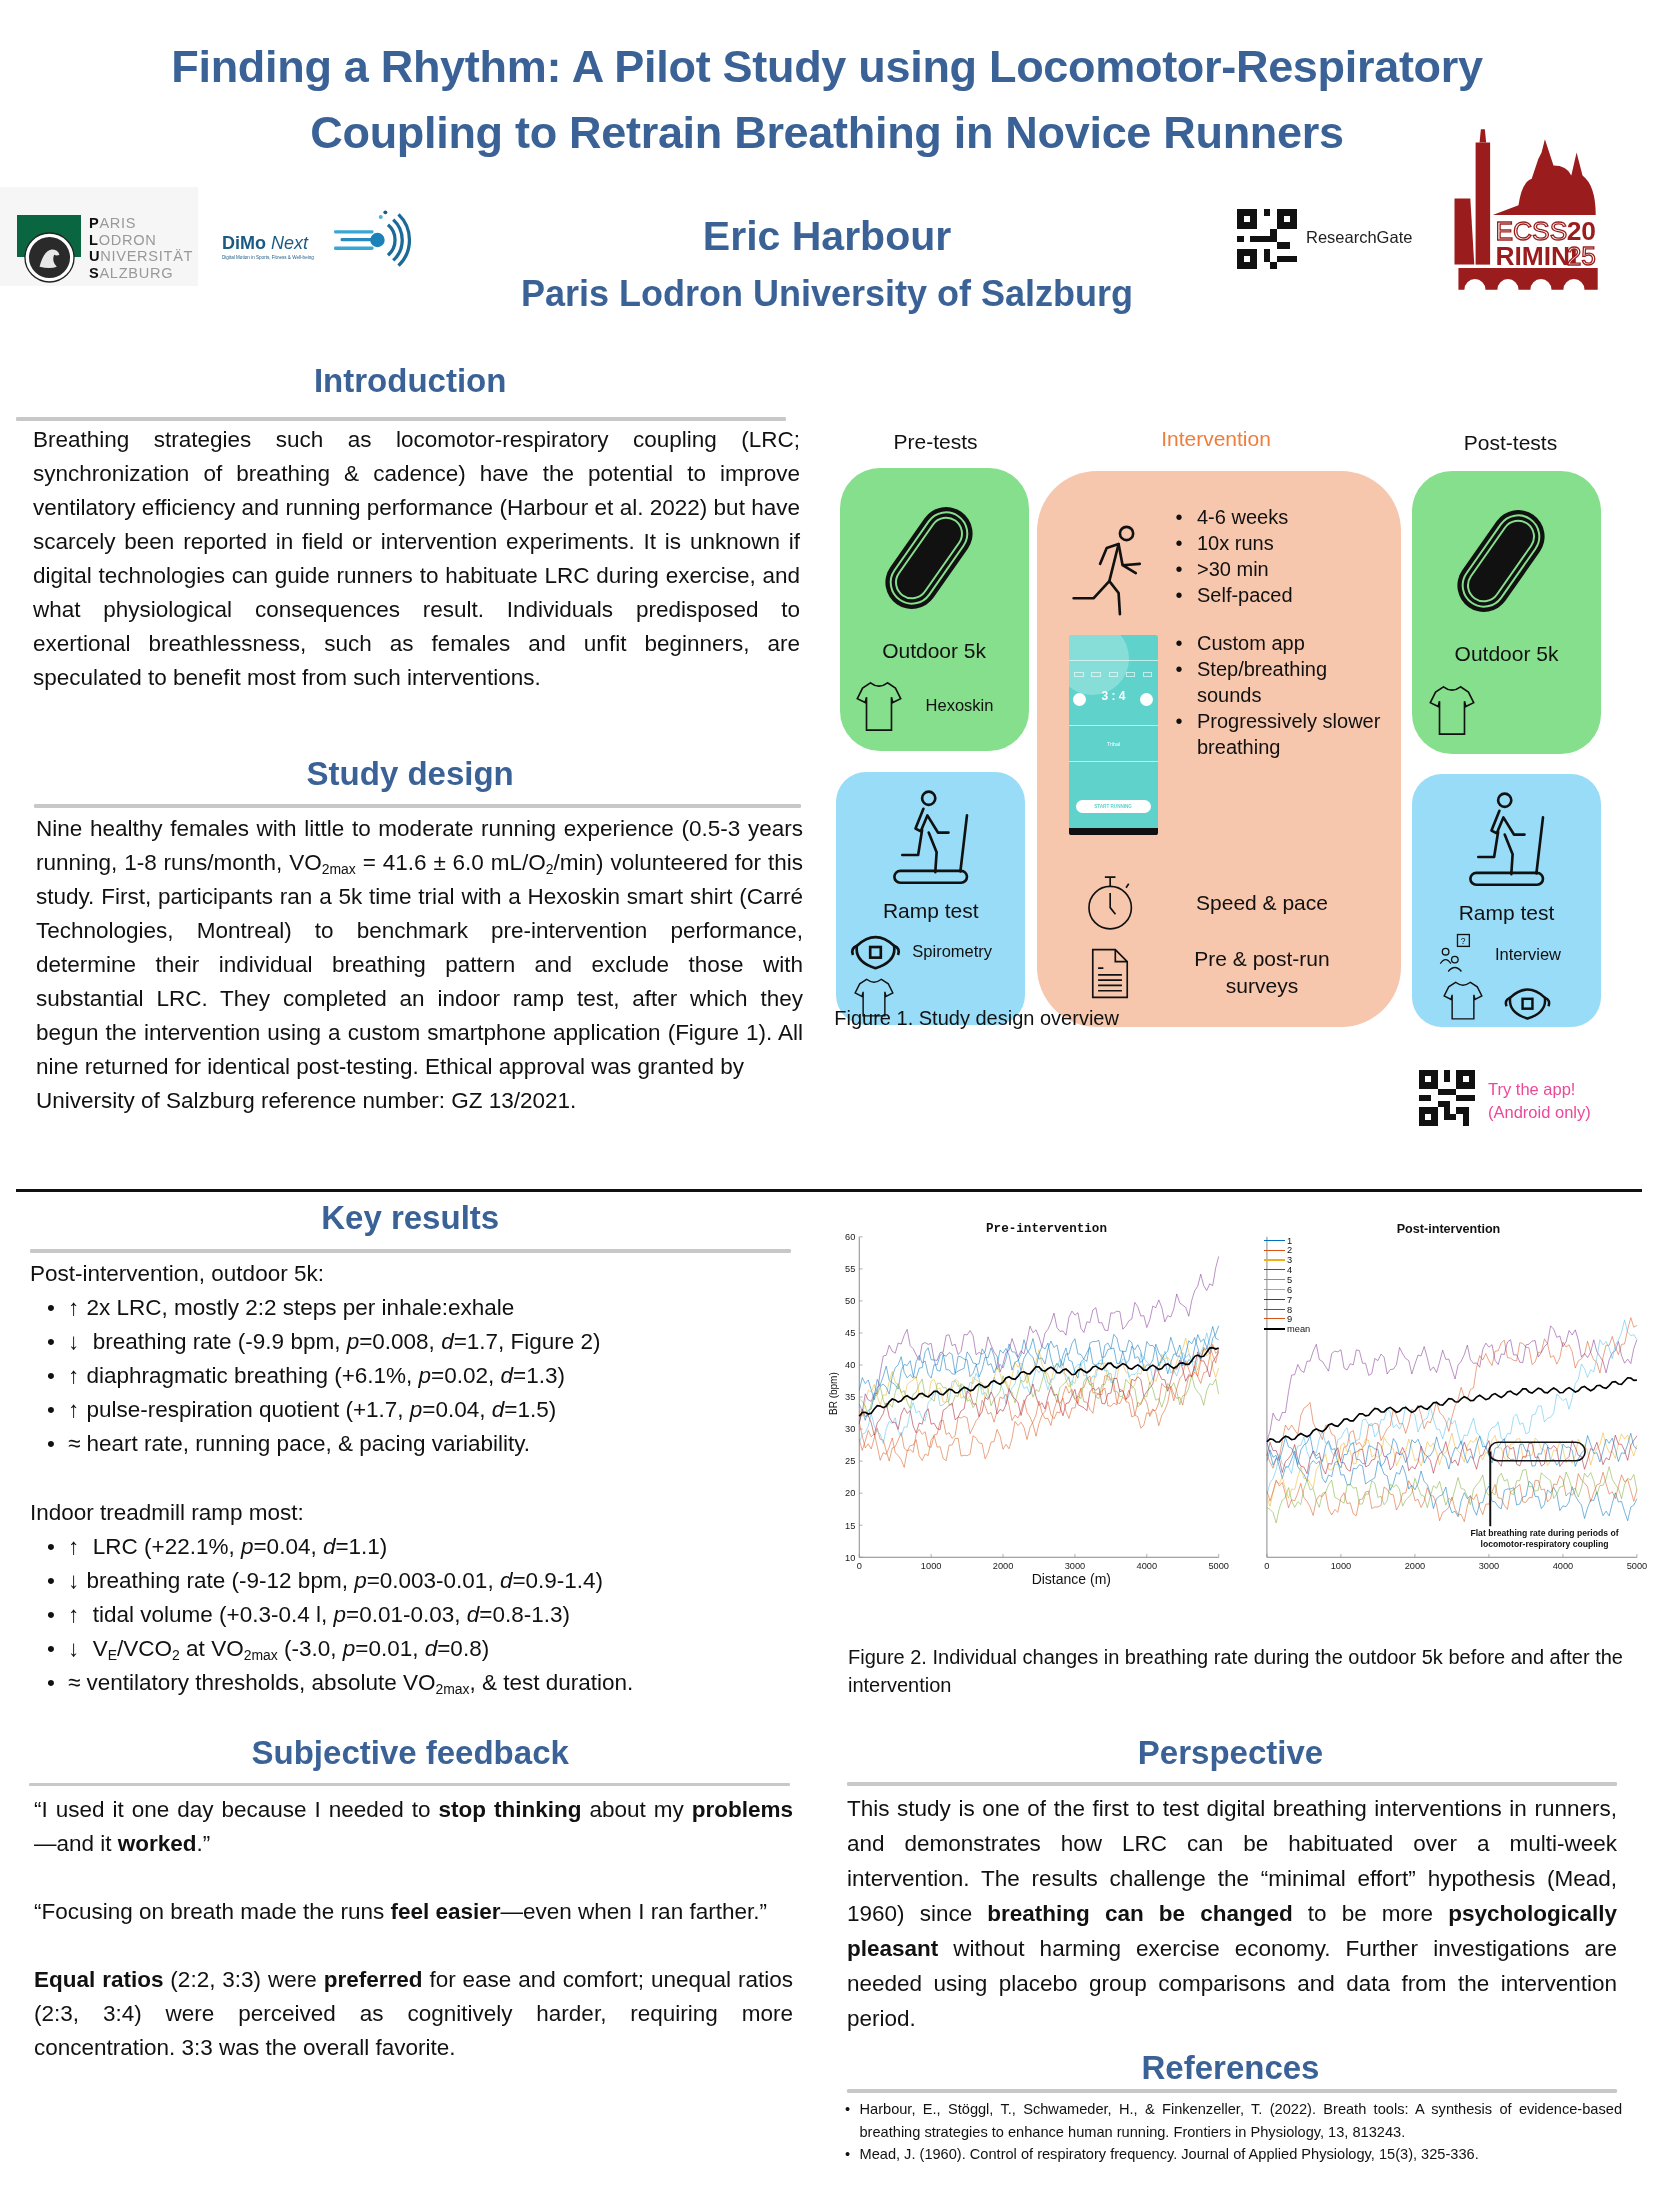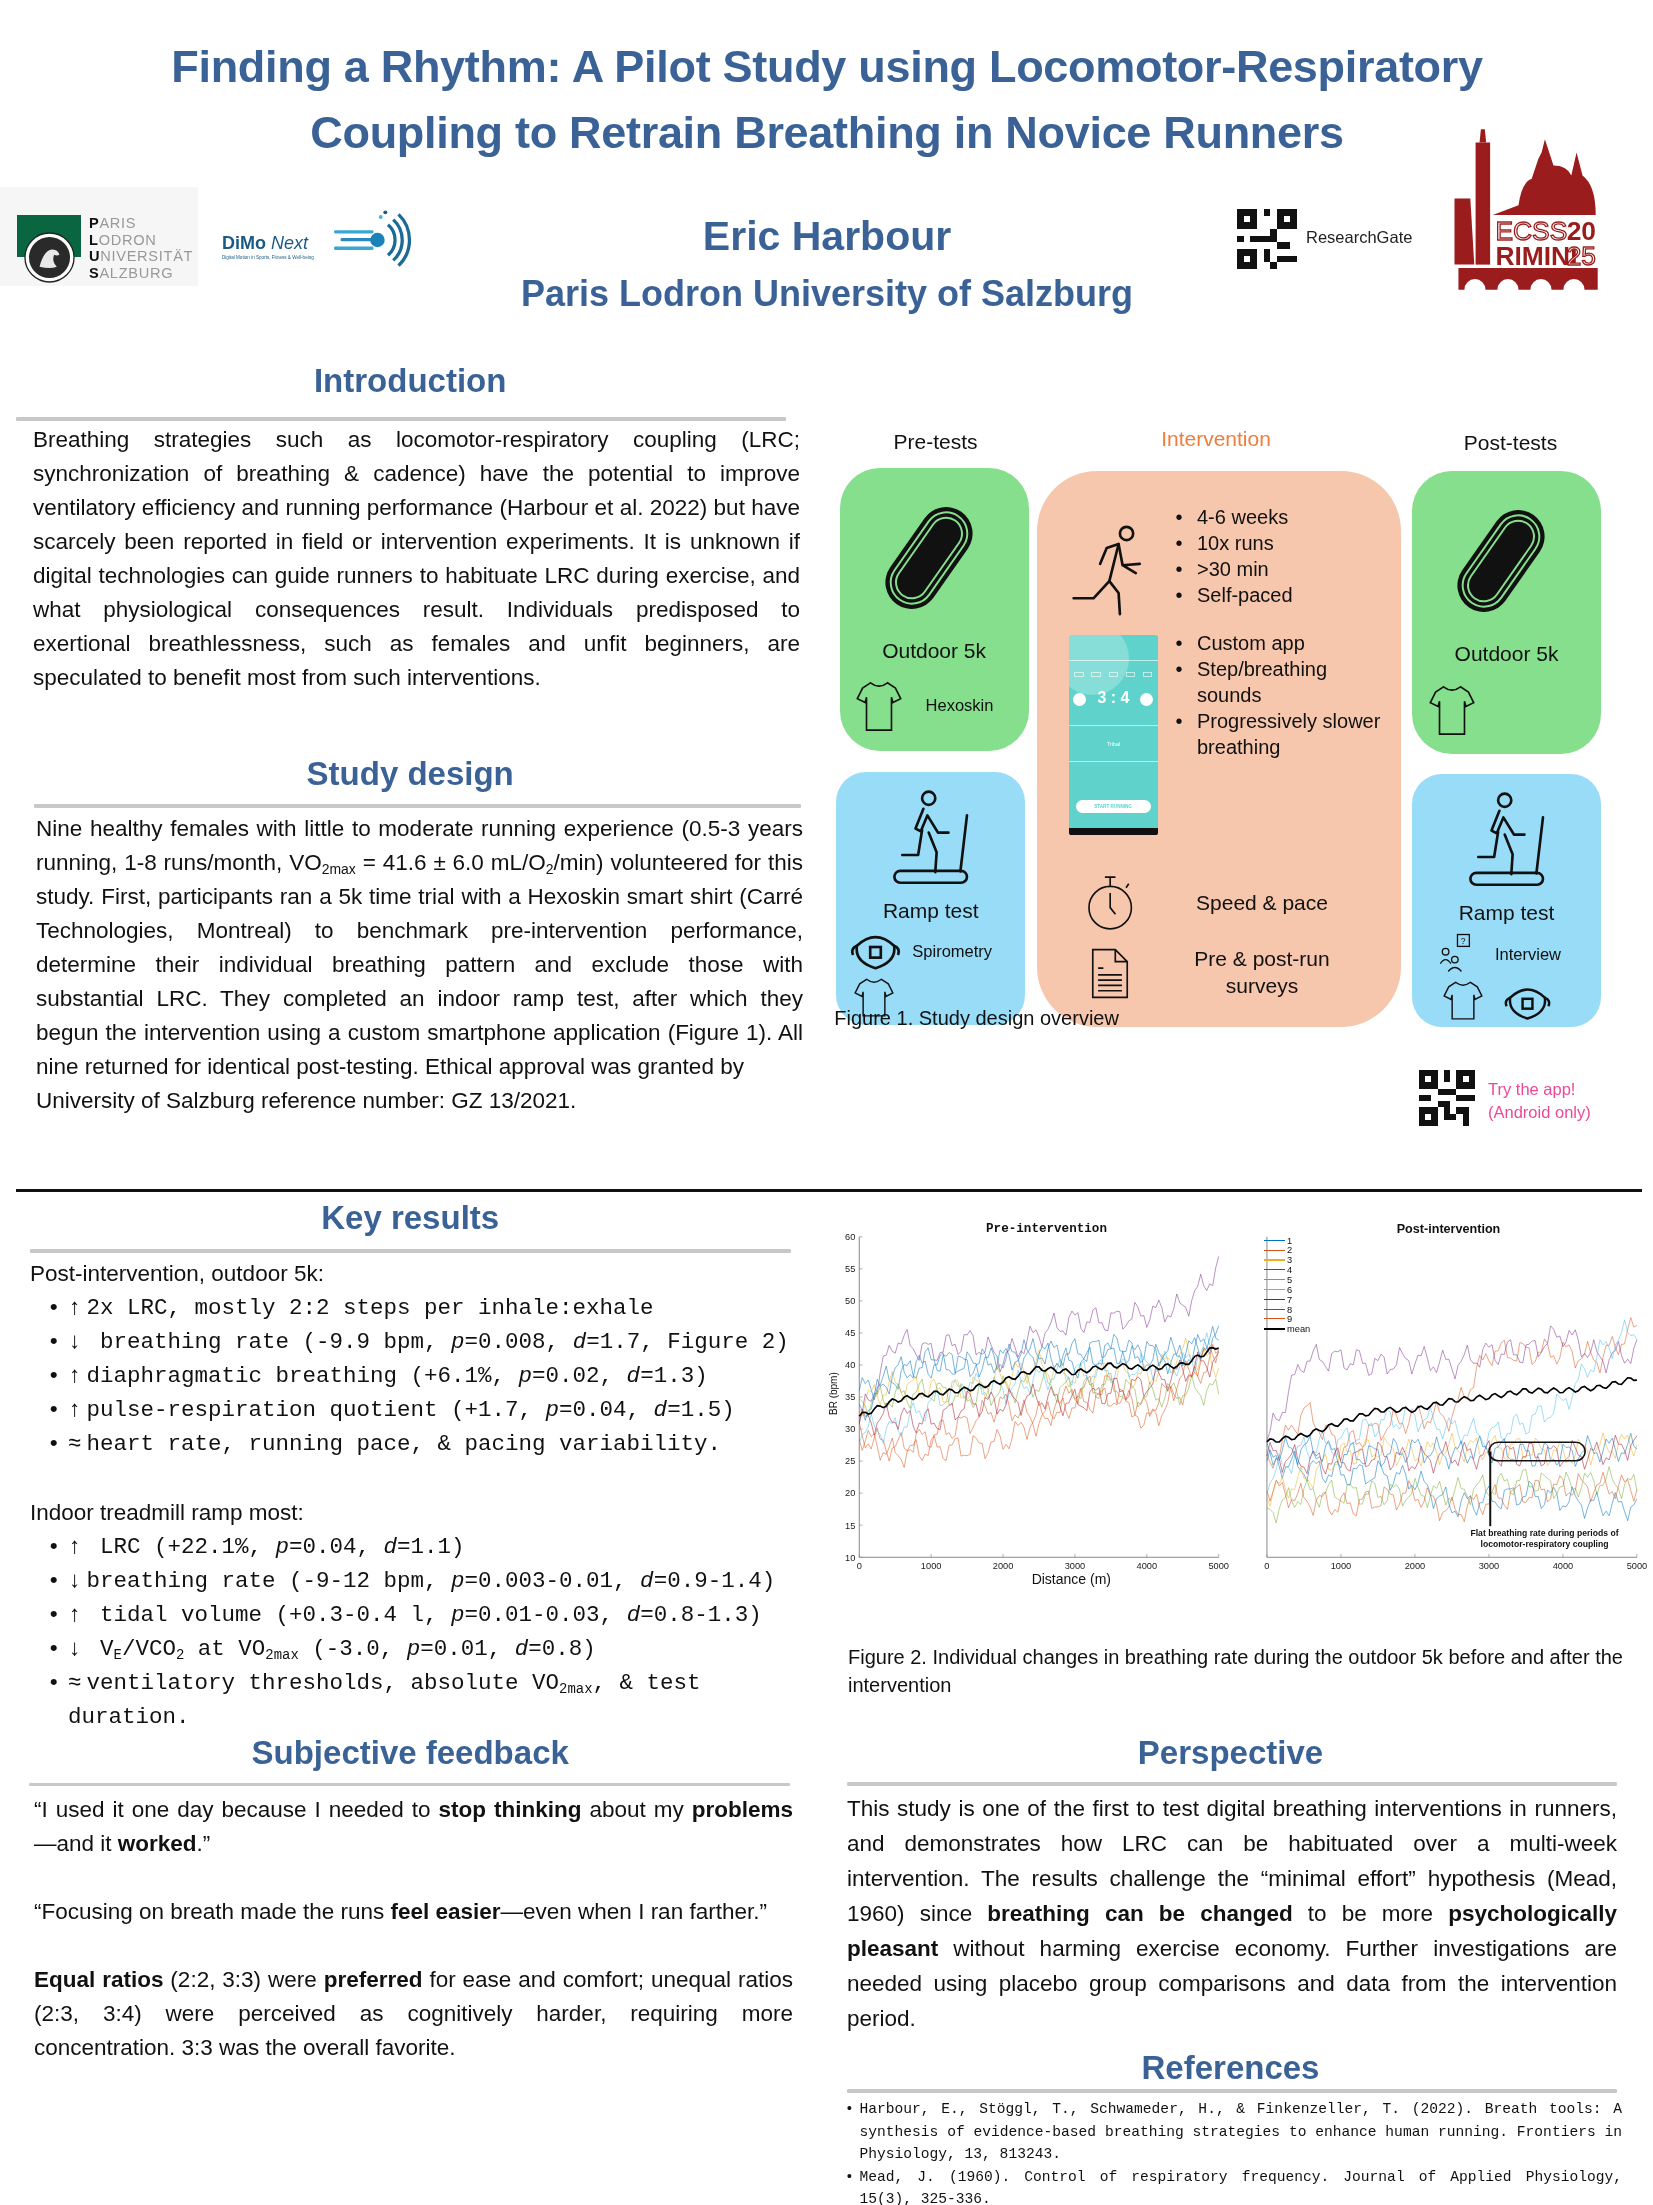--- a/index.html
+++ b/index.html
@@ -6,21 +6,21 @@
   html, body { width: 1654px; height: 2205px; background: #ffffff; overflow: hidden; }
   body { position: relative; font-family: "Liberation Sans", "DejaVu Sans", sans-serif; color: #111; }
   .abs { position: absolute; }
   .title { left: 0; width: 1654px; text-align: center; font-weight: bold; font-size: 45px; color: #3a6296; letter-spacing: -0.3px; }
   .author { font-weight: bold; color: #3a6296; text-align: center; }
   .sec-head { font-weight: bold; color: #3a6296; text-align: center; font-size: 33px; }
   .rule { height: 4px; background: #c8c8c8; border-radius: 1.3px; }
   .body-text { font-size: 22.5px; line-height: 34px; text-align: justify; color: #111; }
   .body-text b { font-weight: bold; }
   .caption { font-size: 20px; color: #111; line-height: 26.5px; }
-  ul.bul { list-style: none; font-family: Liberation Mono, monospace; }
+  ul.bul { list-style: none; }
   ul.bul li { position: relative; padding-left: 38px; font-size: 22.5px; line-height: 34px; }
   ul.bul li::before { content: "•"; position: absolute; left: 17px; top: 0; }
   ul.refs li { padding-left: 18.5px; font-size: 14.6px; line-height: 22.5px; }
   ul.refs li::before { left: 4px; }
   .arrow { display: inline-block; width: 18.5px; }
   i { font-style: italic; }
   sub { font-size: 62%; vertical-align: -4px; line-height: 0; }
 
   
   .box { position: absolute; border-radius: 40px; }
@@ -181,21 +181,21 @@
     <div class="abs" style="left:32px;top:164px;width:89px;height:200px;background:#5fd3cb;border-radius:2.6px;overflow:hidden;">
       <div class="abs" style="left:-13.2px;top:-13.2px;width:73px;height:73px;border-radius:50%;background:rgba(255,255,255,0.25);"></div>
       <div class="abs" style="left:0;top:25px;width:89px;height:0.7px;background:rgba(255,255,255,0.6);"></div>
       <div class="abs" style="left:5.3px;top:37px;width:78px;display:flex;justify-content:space-between;">
         <span style="width:9.3px;height:5.3px;border:0.7px solid rgba(255,255,255,0.6);"></span>
         <span style="width:9.3px;height:5.3px;border:0.7px solid rgba(255,255,255,0.6);"></span>
         <span style="width:9.3px;height:5.3px;border:0.7px solid rgba(255,255,255,0.6);"></span>
         <span style="width:9.3px;height:5.3px;border:0.7px solid rgba(255,255,255,0.6);"></span>
         <span style="width:9.3px;height:5.3px;border:0.7px solid rgba(255,255,255,0.6);"></span>
       </div>
-      <div class="abs" style="left:0;top:54px;width:89px;text-align:center;color:#fff;font-size:16px;font-weight:bold;">
+      <div class="abs" style="left:0;top:54px;width:89px;text-align:center;color:#fff;font-size:12px;font-weight:bold;">
         <span>3</span> : <span>4</span>
       </div>
       <div class="abs" style="left:4px;top:58px;width:13.2px;height:13.2px;border-radius:50%;background:#fff;"></div>
       <div class="abs" style="left:71px;top:58px;width:13.2px;height:13.2px;border-radius:50%;background:#fff;"></div>
       <div class="abs" style="left:0;top:90px;width:89px;height:0.7px;background:rgba(255,255,255,0.6);"></div>
       <div class="abs" style="left:0;top:106px;width:89px;text-align:center;color:#fff;font-size:5.3px;">Tribal</div>
       <div class="abs" style="left:0;top:126px;width:89px;height:0.7px;background:rgba(255,255,255,0.6);"></div>
       <div class="abs" style="left:6.6px;top:165px;width:75px;height:13.2px;border-radius:6.6px;background:#fff;color:#5fd3cb;font-size:4.6px;font-weight:bold;text-align:center;line-height:13.2px;">START RUNNING</div>
       <div class="abs" style="left:0;top:193px;width:89px;height:6.6px;background:#111;"></div>
     </div>

